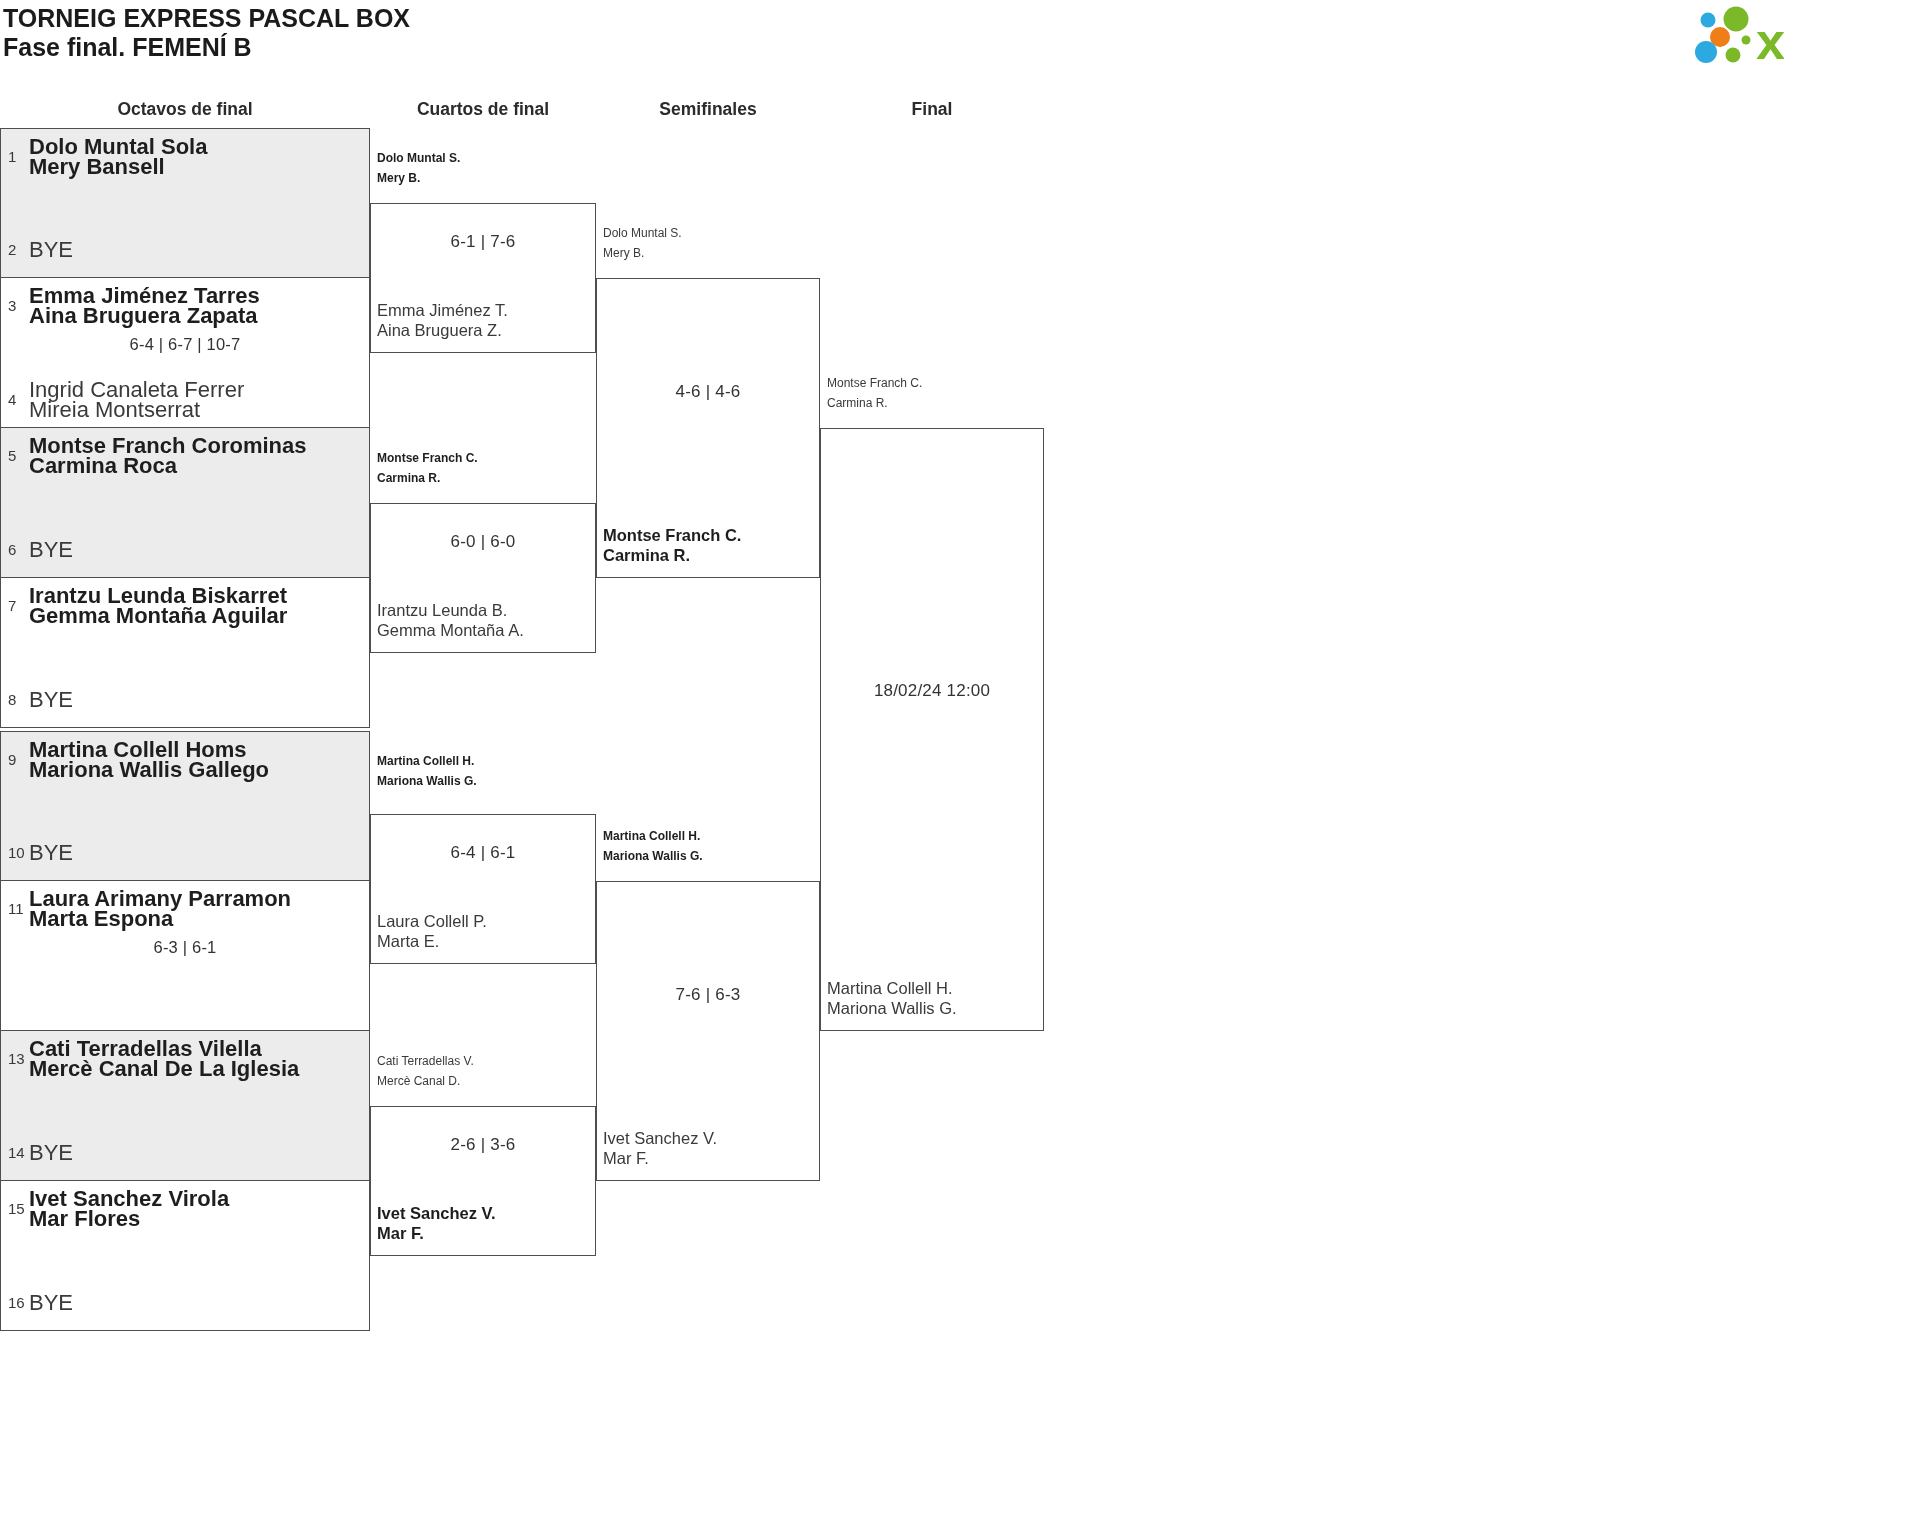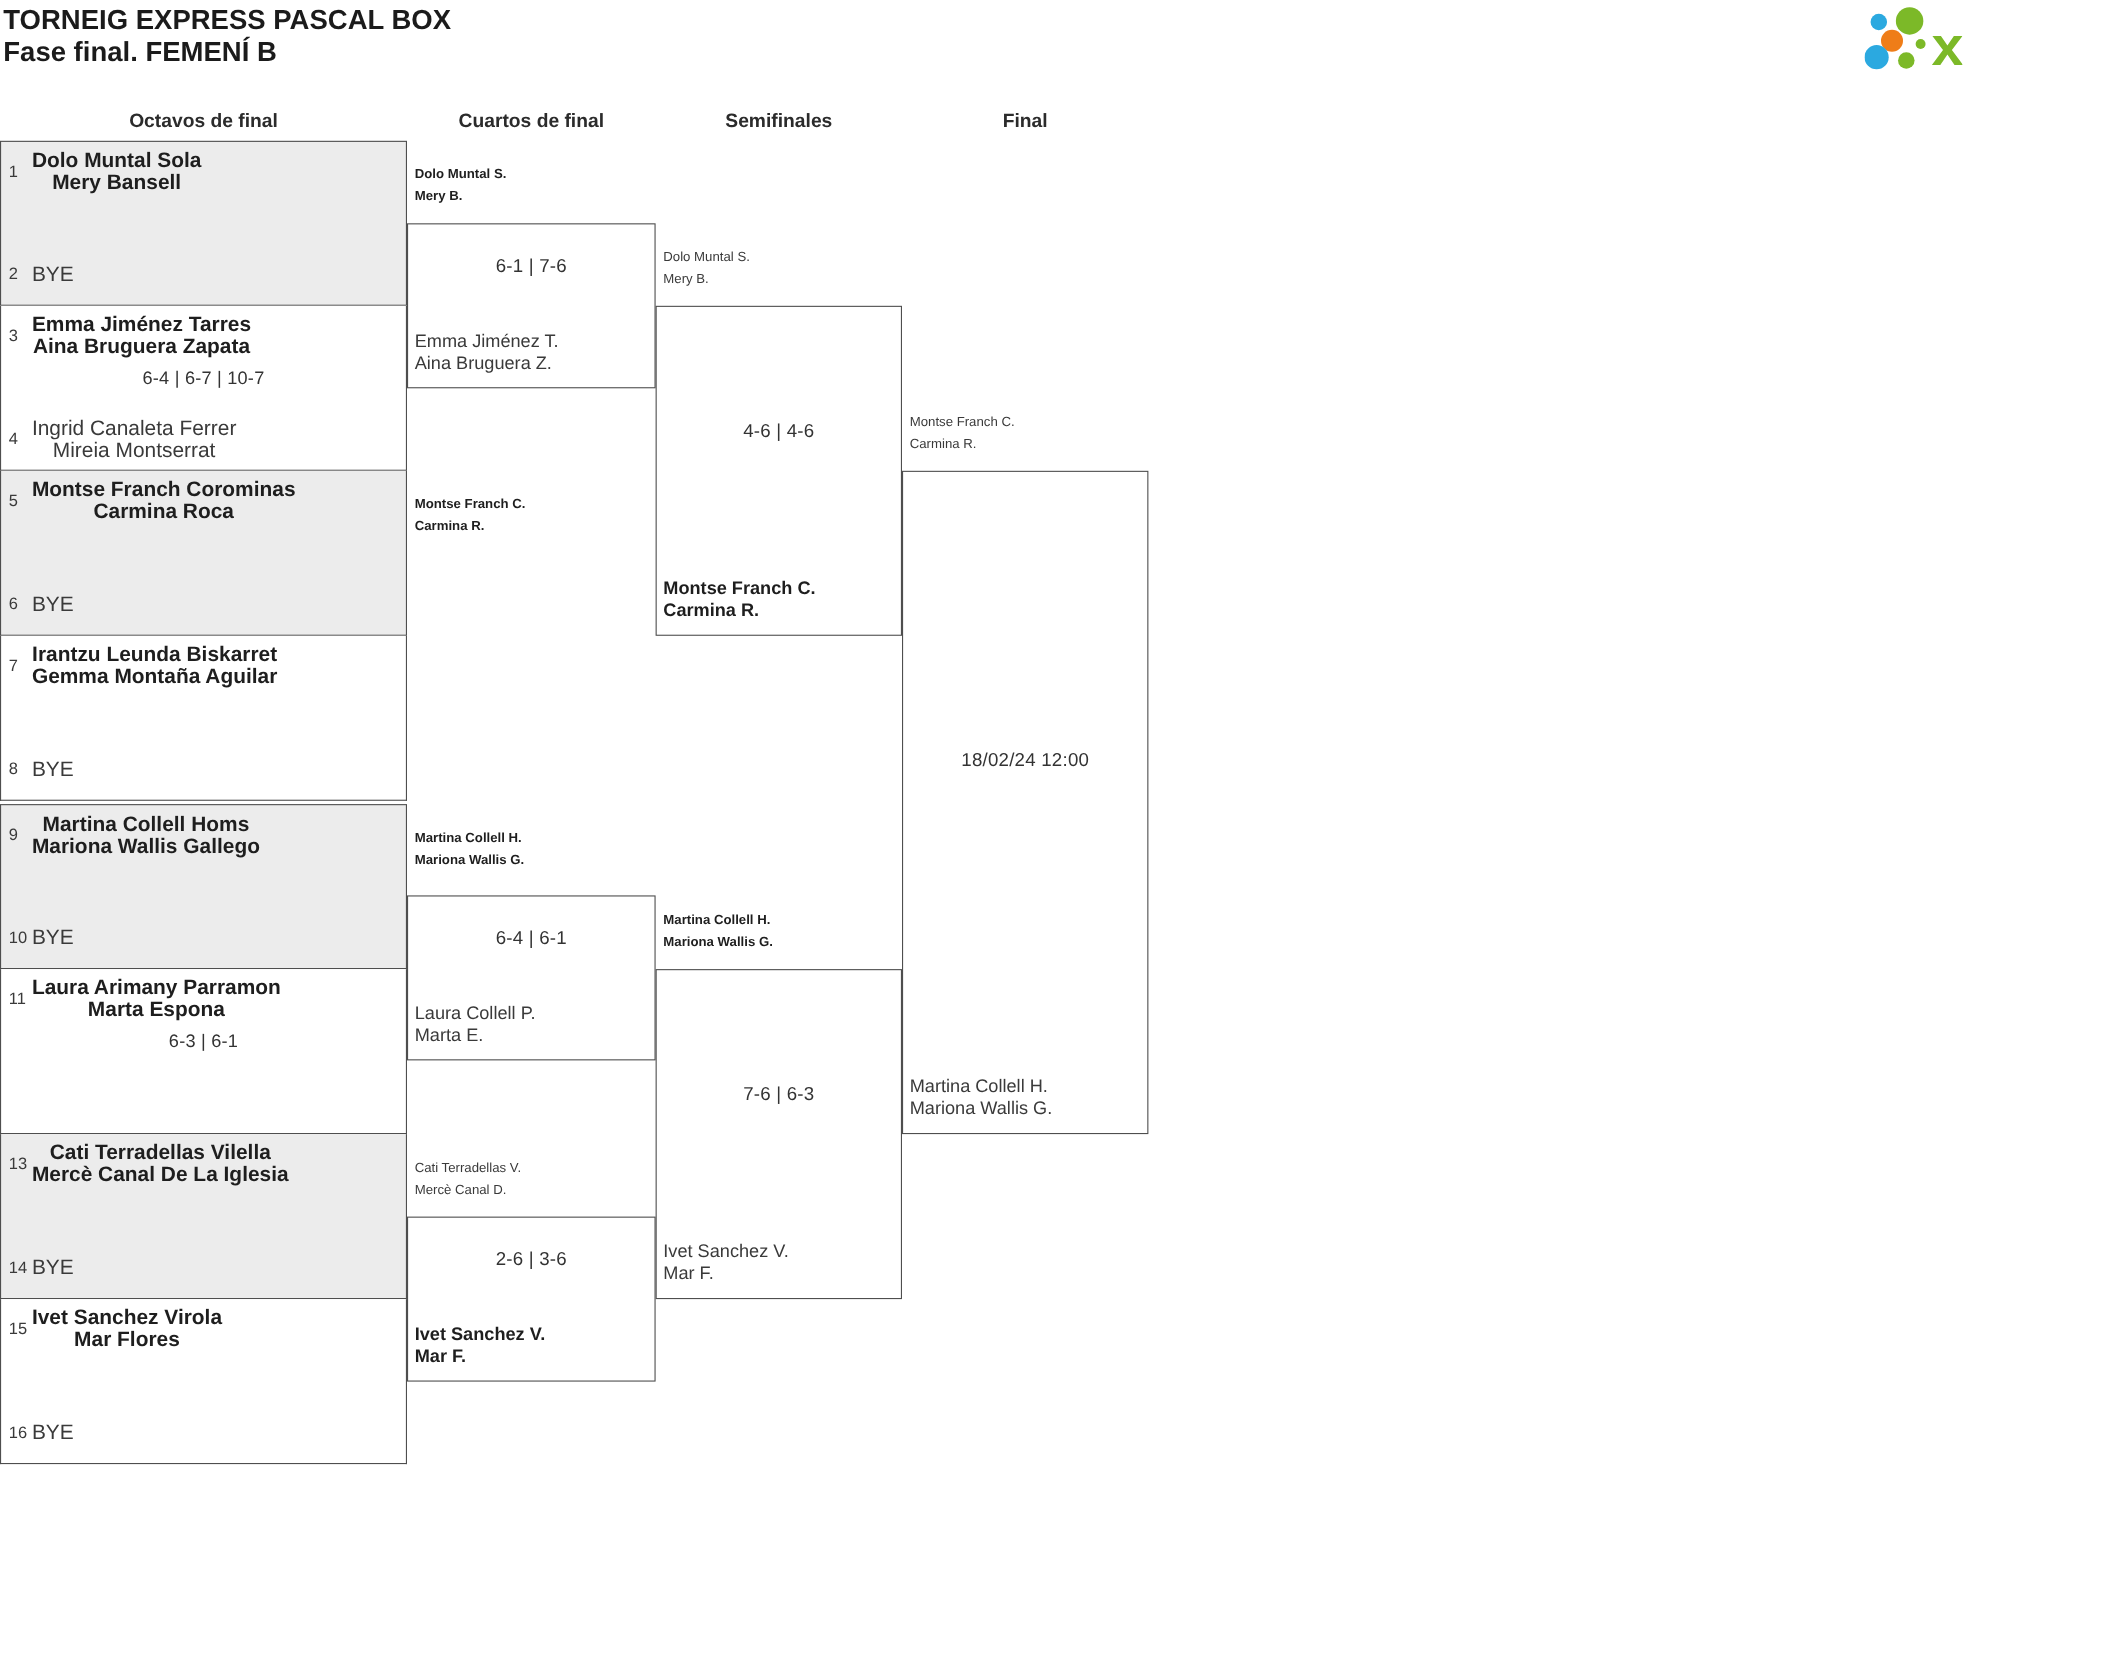--- a/index.html
+++ b/index.html
@@ -23,21 +23,21 @@
   .round-header{position:absolute;top:99px;transform:translateX(-50%);font-size:17.5px;font-weight:700;color:#2b2b2b;white-space:nowrap;}
   .r1box{position:absolute;left:0;width:370px;height:150px;box-sizing:border-box;border:1.5px solid var(--box-border);background:#fff;}
   .r1box.shaded{background:var(--box-shade);}
   .r1box.nt{border-top:none;}
   .mbox{position:absolute;box-sizing:border-box;border:1.5px solid var(--box-border);background:transparent;}
   .slot{position:absolute;left:0;right:0;display:flex;align-items:center;}
   .slot.top{top:8px;}
   .slot.botbye{bottom:18px;}
   .slot.botnamed{bottom:8px;}
   .seed{flex:none;min-width:21px;padding-left:7px;font-size:15px;color:var(--text-regular);}
-  .names{font-size:19px;line-height:19.5px;color:var(--text-regular);text-align:center;}
+  .names{font-size:22px;line-height:19.5px;color:var(--text-regular);}
   .names.win{font-weight:700;color:var(--text-dark);}
   .ln{display:block;white-space:nowrap;}
   .r1score{position:absolute;left:0;right:0;top:57px;text-align:center;font-size:16.5px;color:#333;letter-spacing:.2px;}
   .score{position:absolute;left:0;right:0;text-align:center;font-size:17px;color:#333;letter-spacing:.2px;}
   .score.q{top:28px;}
   .score.s{top:103px;}
   .score.f{top:252px;}
   .inlabel{position:absolute;left:6px;bottom:12px;font-size:16.5px;line-height:19.5px;color:var(--text-regular);}
   .inlabel.win{font-weight:700;color:var(--text-dark);}
   .feed{position:absolute;font-size:12px;line-height:19.5px;color:var(--text-regular);}
@@ -216,20 +216,27 @@
     <div class="inlabel">
       <span class="ln">Emma Jiménez T.</span>
         <span class="ln">Aina Bruguera Z.</span>
     </div>
   </div>
 
   <div class="feed win" style="left:377px;top:449px">
     <span class="ln">Montse Franch C.</span>
       <span class="ln">Carmina R.</span>
   </div>
+  <div class="mbox" style="left:370px;top:503px;width:226px;height:150px">
+    <div class="score q">6-0 | 6-0</div>
+    <div class="inlabel">
+      <span class="ln">Irantzu Leunda B.</span>
+        <span class="ln">Gemma Montaña A.</span>
+    </div>
+  </div>
 
   <div class="feed win" style="left:377px;top:752px">
     <span class="ln">Martina Collell H.</span>
       <span class="ln">Mariona Wallis G.</span>
   </div>
   <div class="mbox" style="left:370px;top:814px;width:226px;height:150px">
     <div class="score q">6-4 | 6-1</div>
     <div class="inlabel">
       <span class="ln">Laura Collell P.</span>
         <span class="ln">Marta E.</span>

